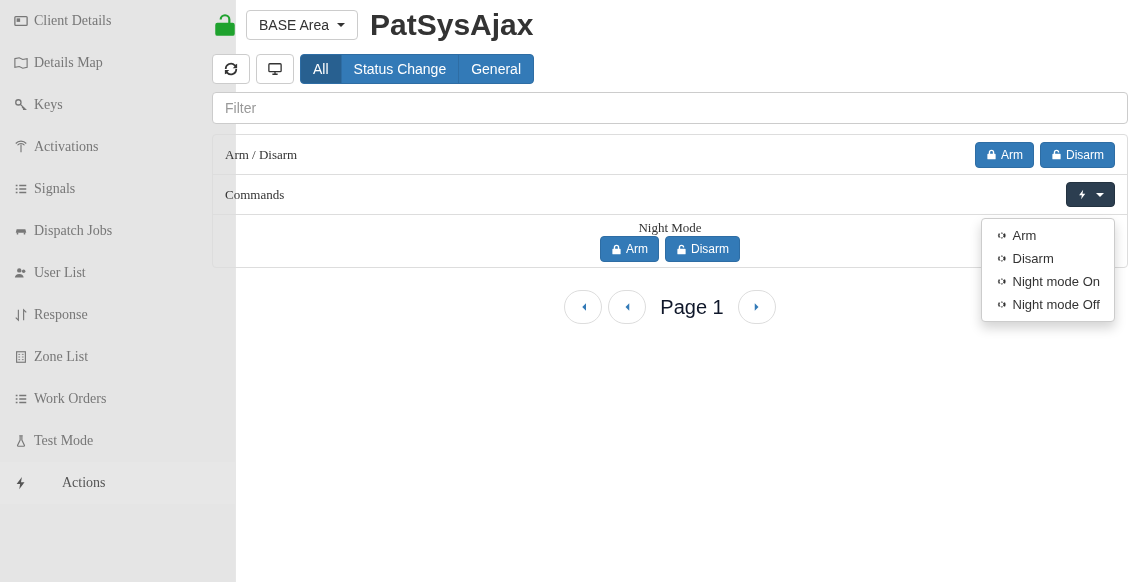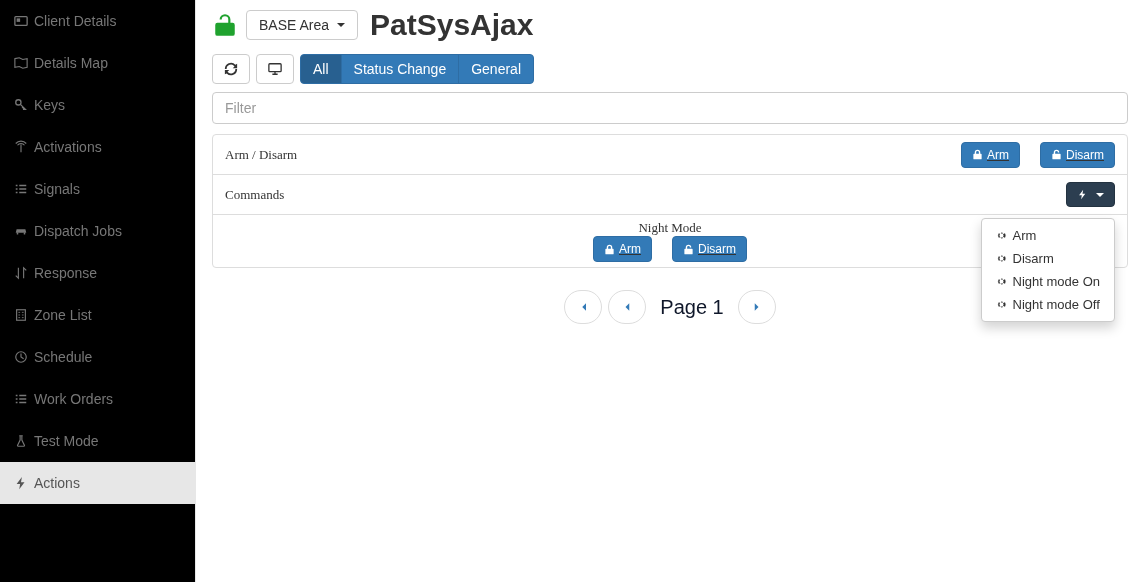--- a/index.html
+++ b/index.html
@@ -9,35 +9,37 @@
     font-size: 14px;
     color: #333;
     background: #fff;
     width: 1144px;
     height: 582px;
     overflow: hidden;
   }
   .sidebar {
     position: absolute;
     left: 0; top: 0; bottom: 0;
-    width: 196px;
-    background: #000000;
+    width: 236px;
+    background: #e5e5e5;
     border-right: 1px solid #e7e7e7;
+    font-family: Liberation Serif, serif;
   }
   .sidebar-item {
     display: flex;
     align-items: center;
     padding: 13px 14px;
     color: #777;
     cursor: pointer;
     font-size: 14px;
   }
   .sidebar-item.active {
     background: #e7e7e7;
     color: #555;
+    gap: 28px;
   }
   .sidebar-item .icon {
     width: 14px; height: 14px;
     margin-right: 6px;
     display: inline-flex;
     align-items: center;
     justify-content: center;
   }
   .main {
     position: absolute;
@@ -120,23 +122,22 @@
   }
   .panel-row:last-child { border-bottom: none; flex-direction: column; }
   .row-label {
     flex: 1;
     font-size: 13px;
     color: #333;
     font-family: Liberation Serif, serif;
   }
   .row-actions {
     display: flex;
-    gap: 20px;
+    gap: 6px;
     flex-wrap: nowrap;
-    text-decoration: underline;
   }
   .pagination {
     display: flex;
     justify-content: center;
     align-items: center;
     gap: 6px;
     margin-top: 22px;
   }
   .page-btn {
     width: 38px; height: 34px;
@@ -235,42 +236,43 @@
     <span class="icon">
         <svg viewBox="0 0 16 16" width="14" height="14" fill="currentColor">
           <path d="M2 10h12l-1-4H3zM4 12a1 1 0 100-2 1 1 0 000 2zm8 0a1 1 0 100-2 1 1 0 000 2z"></path>
         </svg>
       </span>
     <span>Dispatch Jobs</span>
   </div>
   <div class="sidebar-item">
     <span class="icon">
         <svg viewBox="0 0 16 16" width="14" height="14" fill="currentColor">
+          <circle cx="6" cy="5" r="2.5"></circle>
+          <circle cx="11" cy="6" r="2"></circle>
+          <path d="M1 13c0-2 2-4 5-4s5 2 5 4"></path>
+        </svg>
+      </span>
+    <span>User List</span>
+  </div>
+  <div class="sidebar-item">
+    <span class="icon">
+        <svg viewBox="0 0 16 16" width="14" height="14" fill="currentColor">
           <path d="M5 2v12l-3-3M11 14V2l3 3" stroke="currentColor" fill="none" stroke-width="1.3"></path>
         </svg>
       </span>
     <span>Response</span>
   </div>
   <div class="sidebar-item">
     <span class="icon">
         <svg viewBox="0 0 16 16" width="14" height="14" fill="currentColor">
           <rect x="3" y="2" width="10" height="12" fill="none" stroke="currentColor" stroke-width="1.3"></rect>
           <path d="M5 5h2M9 5h2M5 8h2M9 8h2M5 11h2M9 11h2" stroke="currentColor"></path>
         </svg>
       </span>
     <span>Zone List</span>
-  </div>
-  <div class="sidebar-item">
-    <span class="icon">
-        <svg viewBox="0 0 16 16" width="14" height="14" fill="currentColor">
-          <circle cx="8" cy="8" r="6" fill="none" stroke="currentColor" stroke-width="1.3"></circle>
-          <path d="M8 4v4l3 2" stroke="currentColor" fill="none" stroke-width="1.3"></path>
-        </svg>
-      </span>
-    <span>Schedule</span>
   </div>
   <div class="sidebar-item">
     <span class="icon">
         <svg viewBox="0 0 16 16" width="14" height="14" fill="currentColor">
           <path d="M2 4h2M6 4h8M2 8h2M6 8h8M2 12h2M6 12h8" stroke="currentColor" stroke-width="1.5"></path>
         </svg>
       </span>
     <span>Work Orders</span>
   </div>
   <div class="sidebar-item">

